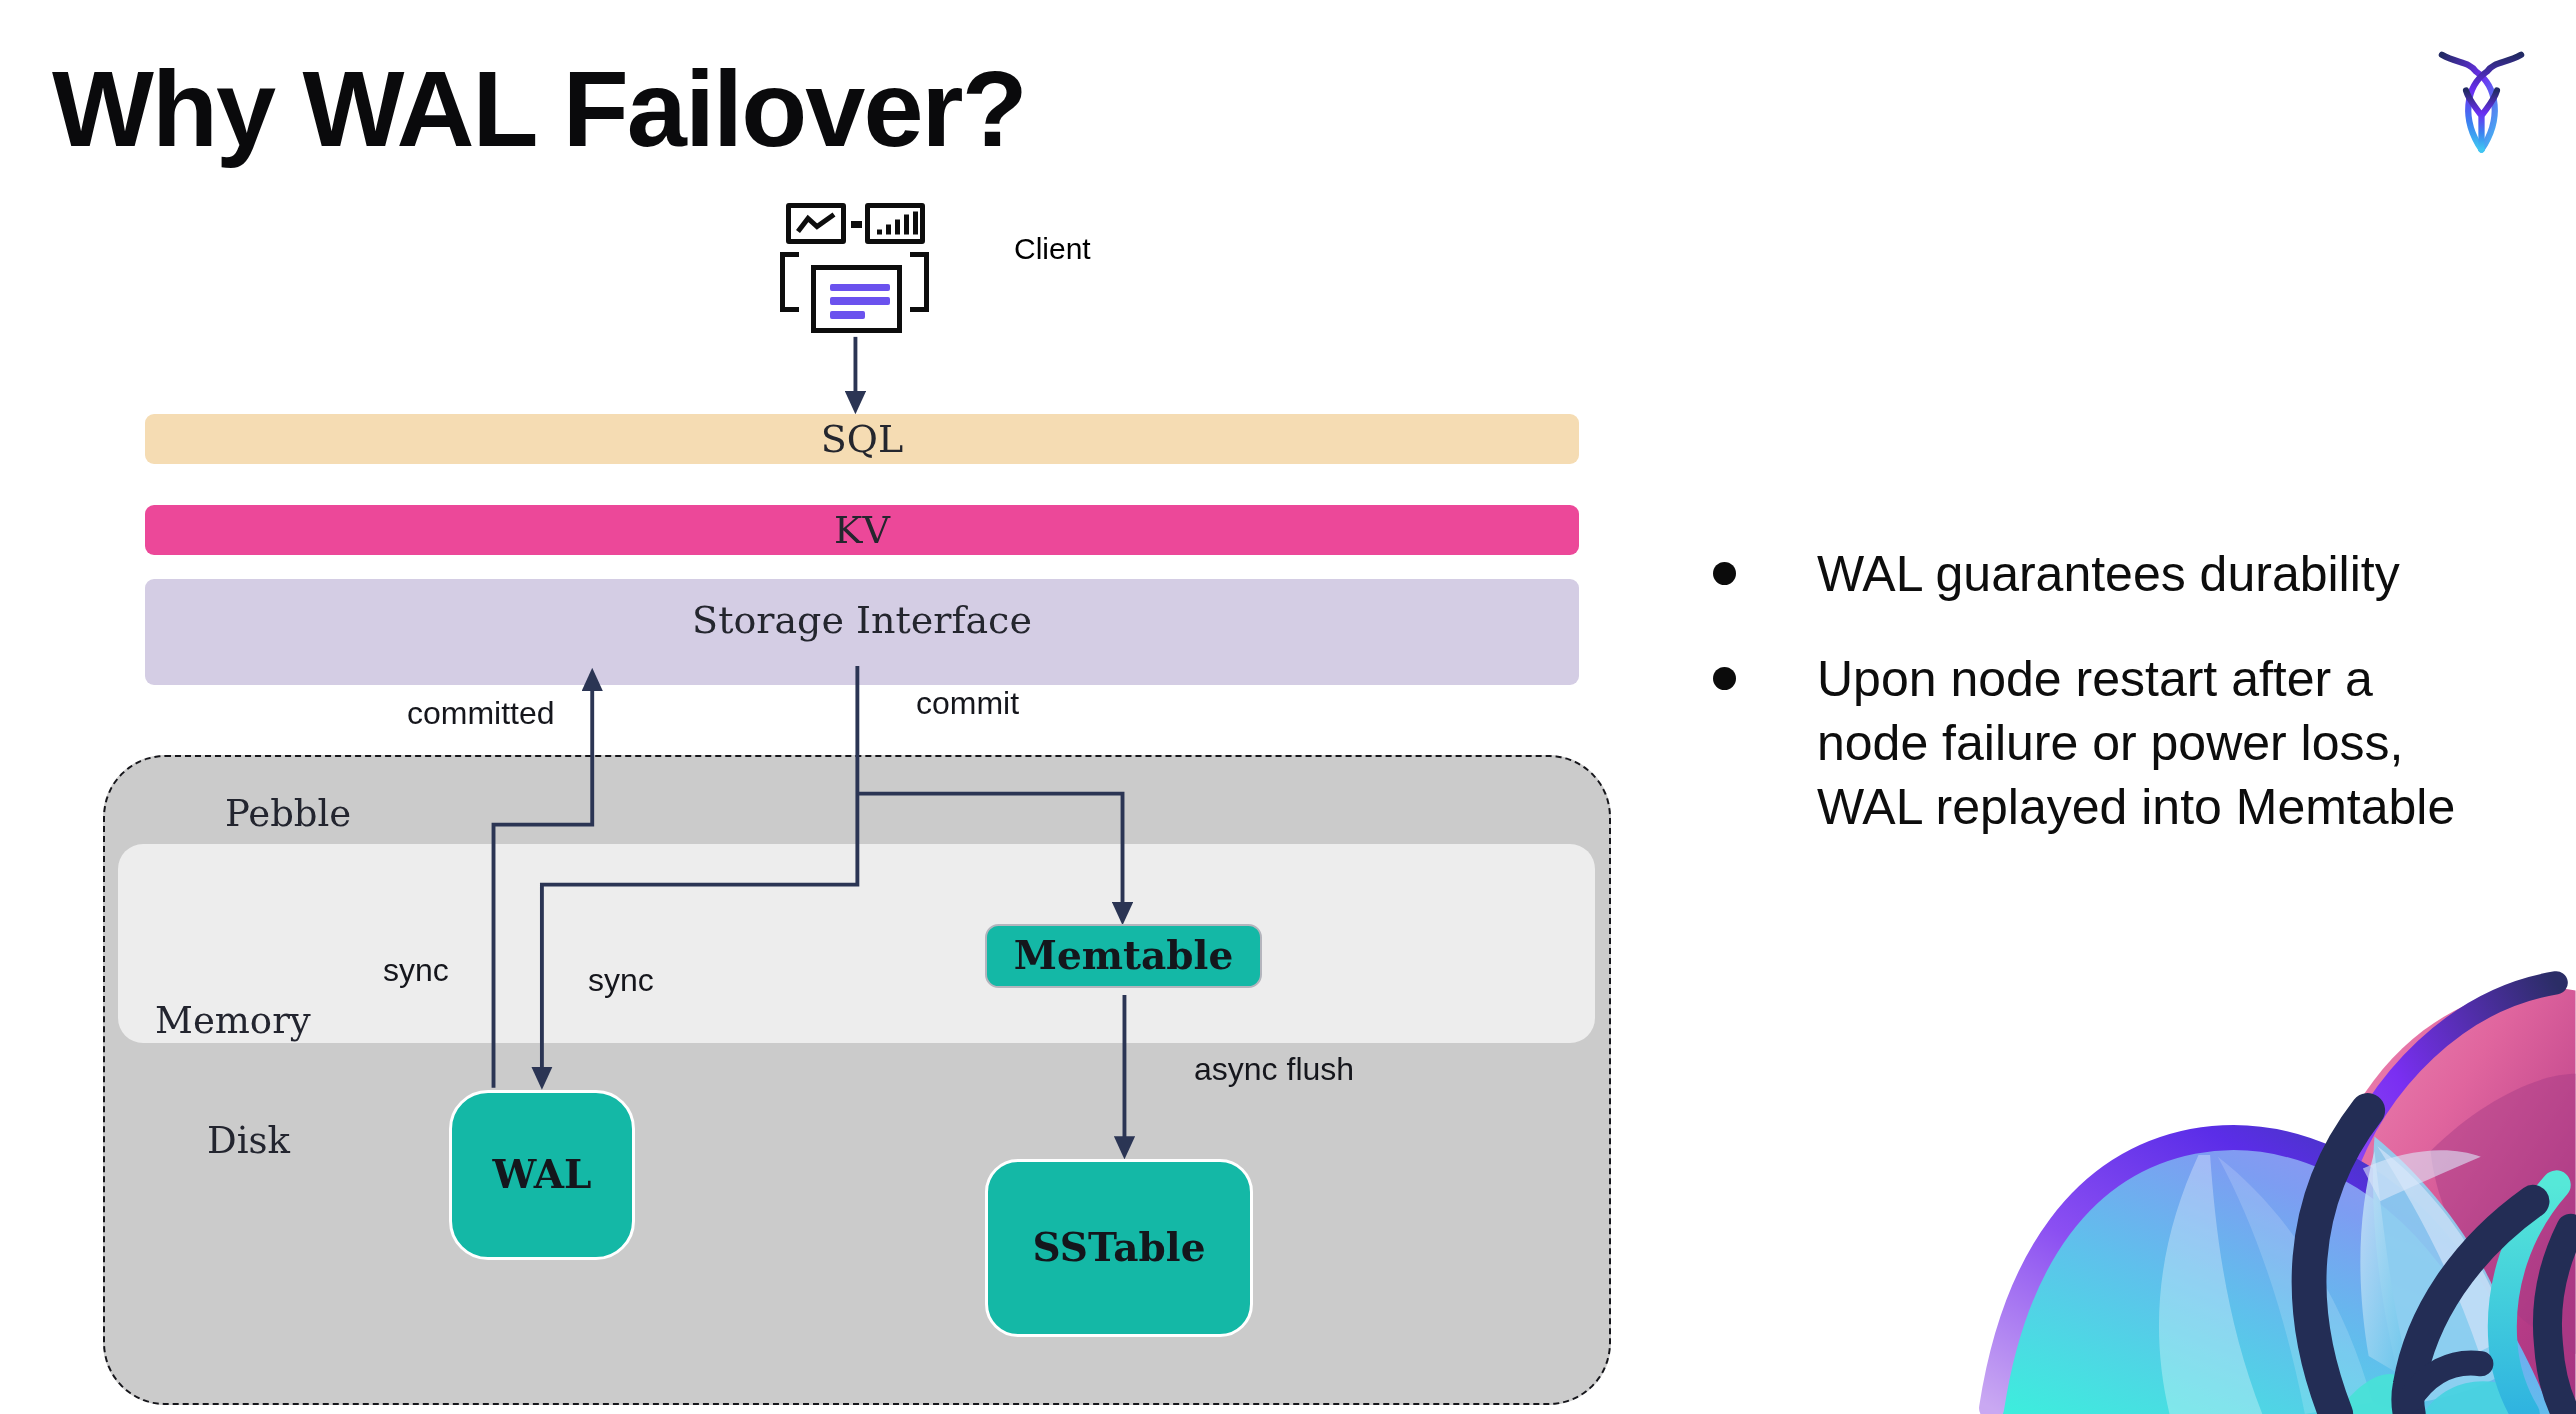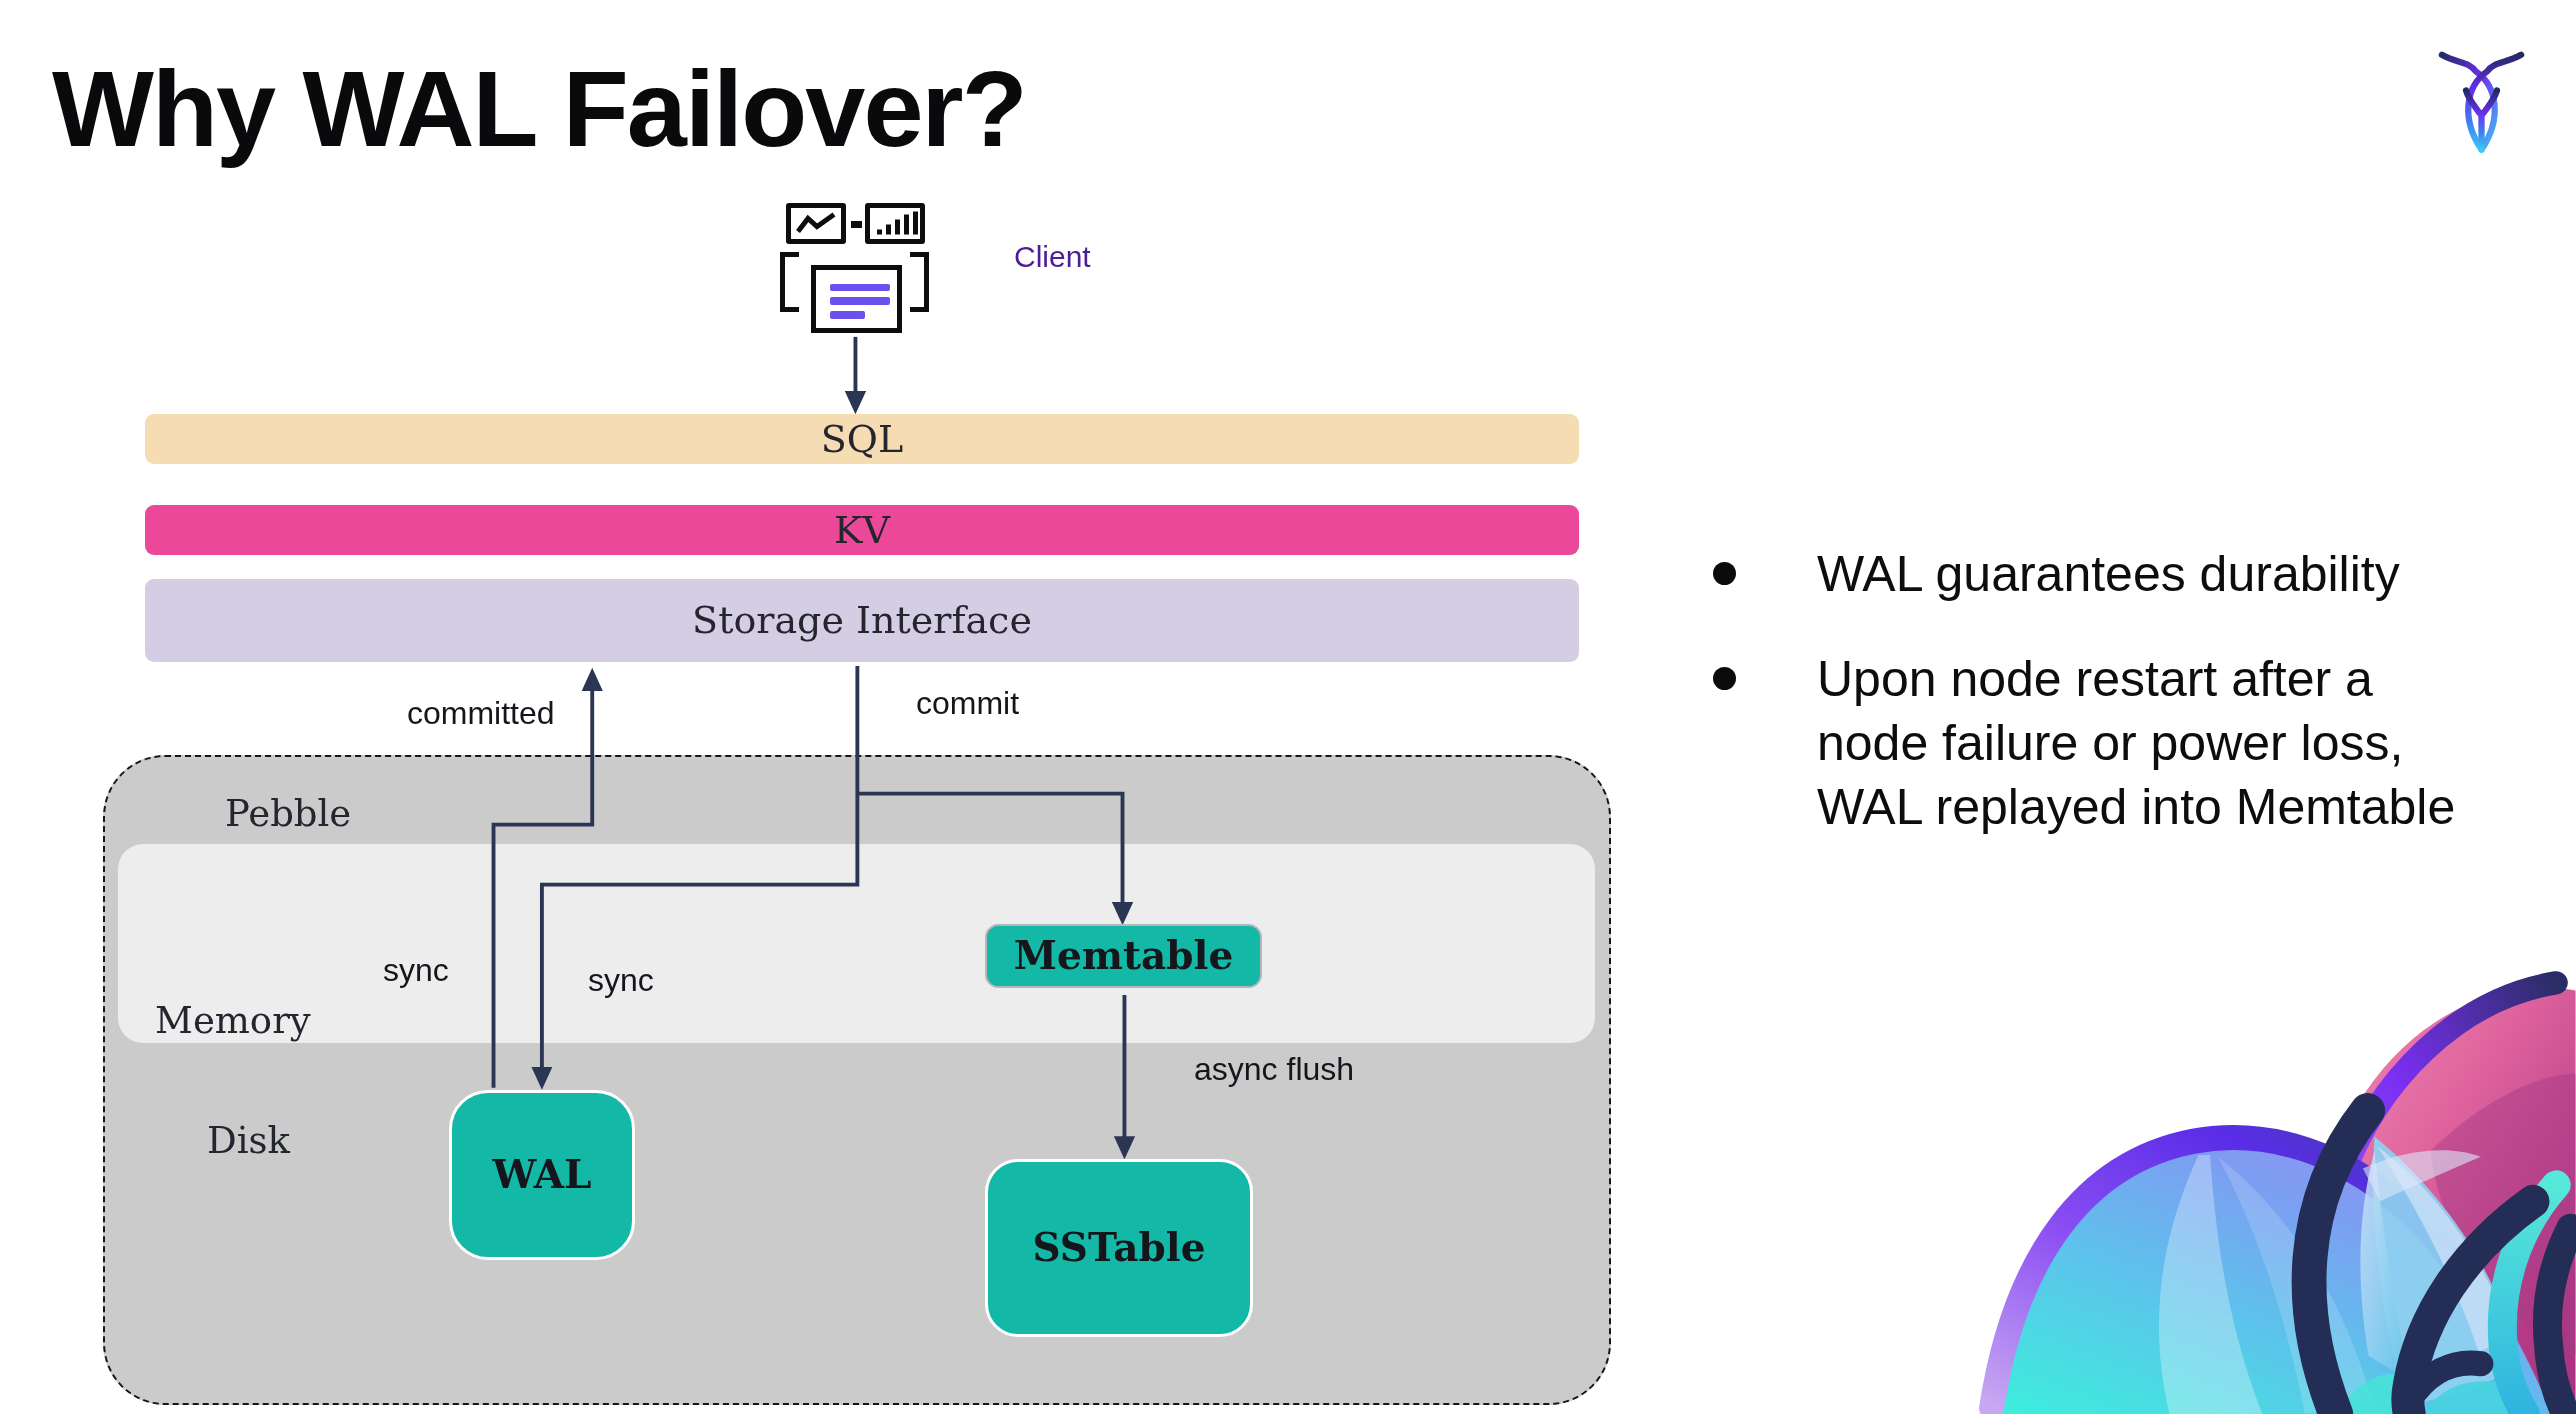--- a/index.html
+++ b/index.html
@@ -19,28 +19,28 @@
   .mini-rect { width:60px; height:41px; border:5.8px solid #0d0d0d; background:#fff; border-radius:2.9px; }
   .mini-rect svg { display:block; width:100%; height:100%; }
   .hdash { width:10.6px; height:6.8px; background:#0d0d0d; }
   .bracket-l { width:19.4px; height:60px; border-left:5.8px solid #0d0d0d; border-top:5.8px solid #0d0d0d; border-bottom:5.8px solid #0d0d0d; }
   .bracket-r { width:19.4px; height:60px; border-right:5.8px solid #0d0d0d; border-top:5.8px solid #0d0d0d; border-bottom:5.8px solid #0d0d0d; }
   .doc { width:91px; height:68px; border:5.8px solid #0d0d0d; background:#fff; z-index:2; }
   .doc i { position:absolute; height:7.7px; background:#6b52ee; border-radius:1.9px; }
   .doc i.l1 { left:13.5px; top:13.5px; width:60px; }
   .doc i.l2 { left:13.5px; top:27px; width:60px; }
   .doc i.l3 { left:13.5px; top:41px; width:35px; }
-  .client-label { position:absolute; left:1014px; top:240px; font-size:30px; color:#4c1d95; }
+  .client-label { position:absolute; left:1014px; top:232px; font-size:30px; color:#000000; }
 
   
   .bar { position:absolute; left:145px; width:1434px; border-radius:9px; text-align:center;
          font-family:"DejaVu Serif","Liberation Serif",serif; color:#24262e; }
   .bar-sql     { top:414px; height:50px; line-height:50px; font-size:38px; background:#f5dcb3; }
   .bar-kv      { top:505px; height:50px; line-height:50px; font-size:38px; background:#ec4899; }
-  .bar-storage { top:579px; height:83px; line-height:83px; font-size:38px; background:#d4cde4; }
+  .bar-storage { top:579px; height:106px; line-height:83px; font-size:38px; background:#d4cde4; }
 
   
   .pebble { position:absolute; left:103px; top:755px; width:1508px; height:650px;
             background:#cbcbcb; border:2.9px dashed #15151a; border-radius:62px; }
   .memory-band { position:absolute; left:118px; top:844px; width:1477px; height:199px;
                  background:#ededed; border-radius:25px; }
   .zone-label { position:absolute; font-family:"DejaVu Serif","Liberation Serif",serif;
                 font-size:37px; color:#23252f; }
   .lbl-pebble { left:225px; top:792px; }
   .lbl-memory { left:155px; top:999px; }

